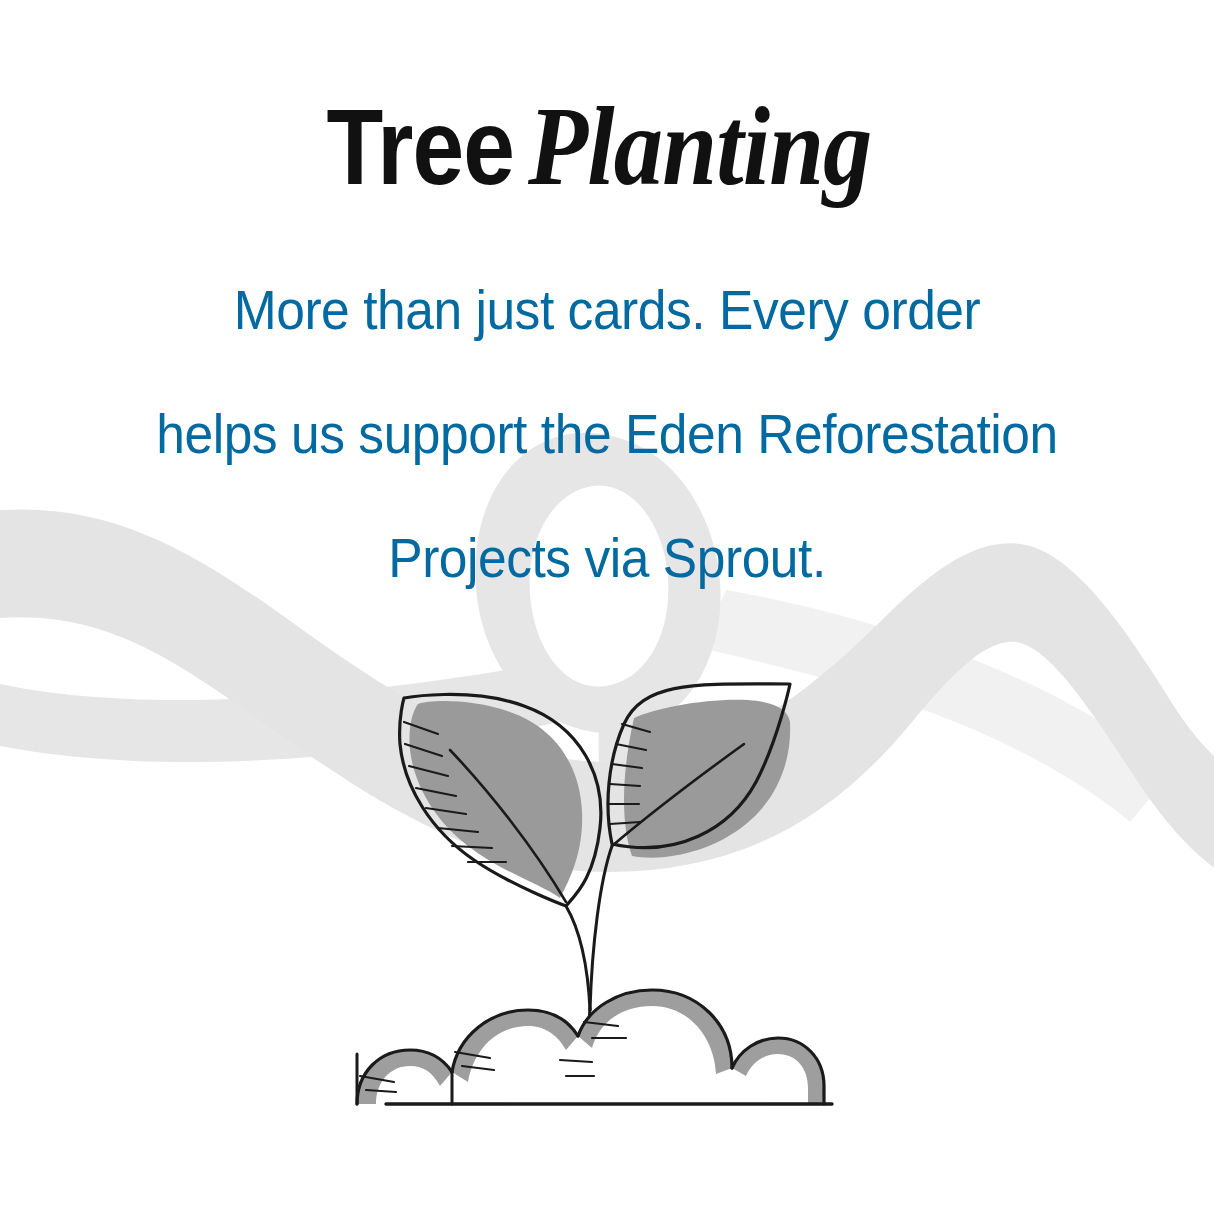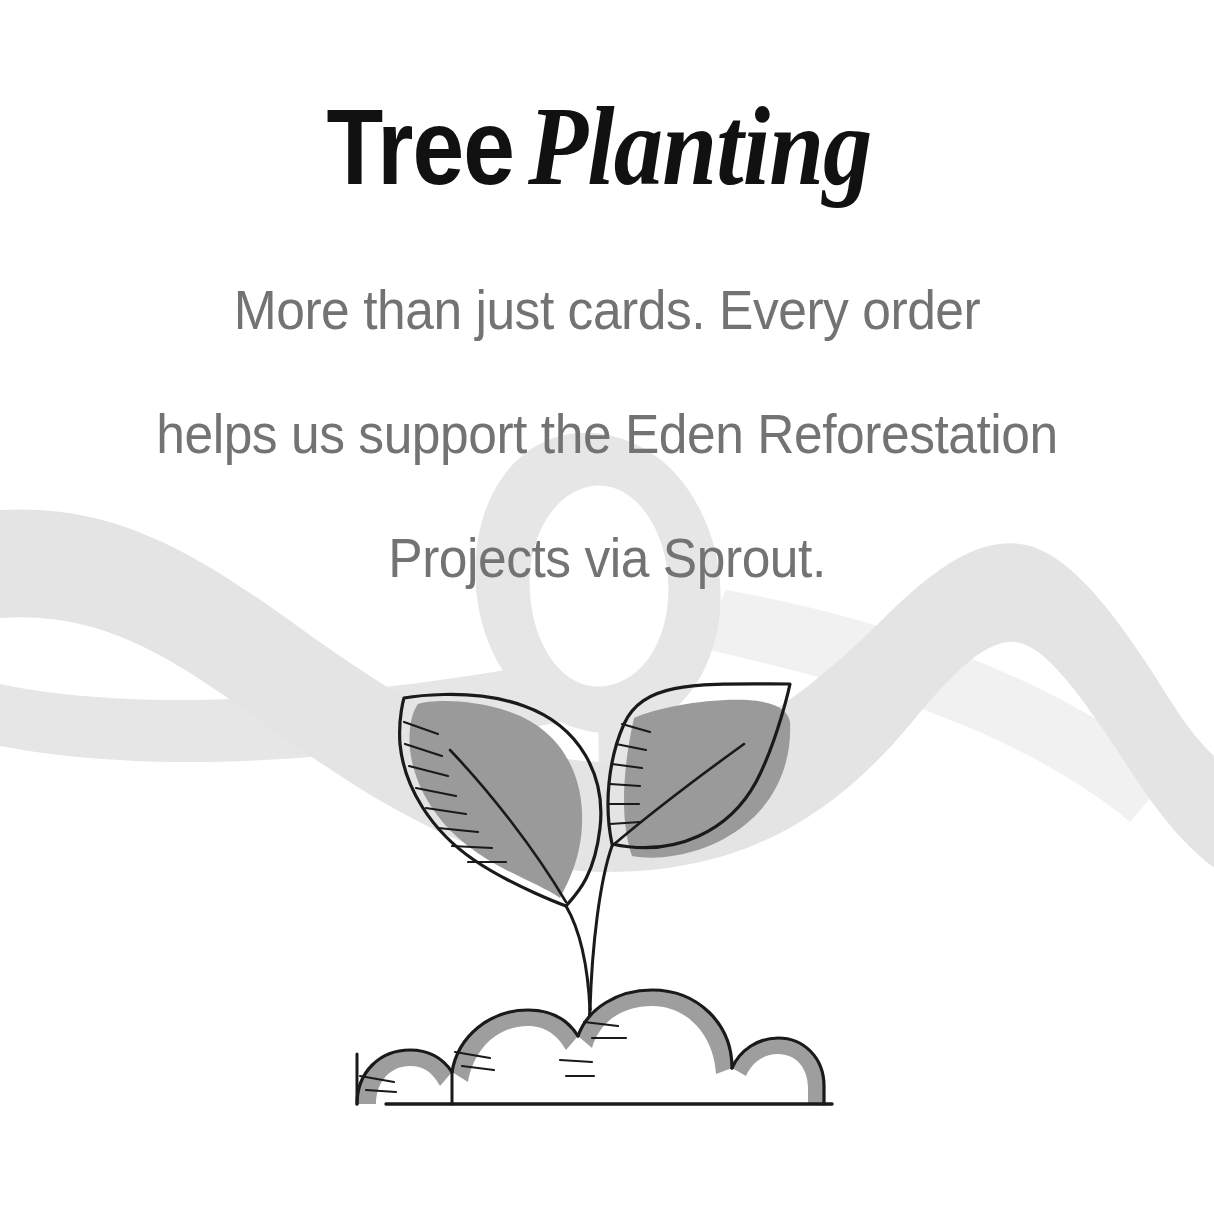--- a/index.html
+++ b/index.html
@@ -66,21 +66,21 @@
     transform-origin: left center;
     margin-left: 14px;
   }
 
   .body-block {
     position: absolute;
     left: 0;
     top: 248px;
     width: 1214px;
     text-align: center;
-    color: #737373;
+    color: #0369a1;
   }
   .body-line {
     display: block;
     font-family: "Liberation Sans Narrow", "Liberation Sans", sans-serif;
     font-weight: 300;
     font-size: 56px;
     letter-spacing: -0.5px;
     line-height: 124px;
     white-space: nowrap;
     transform: scaleX(0.92);

